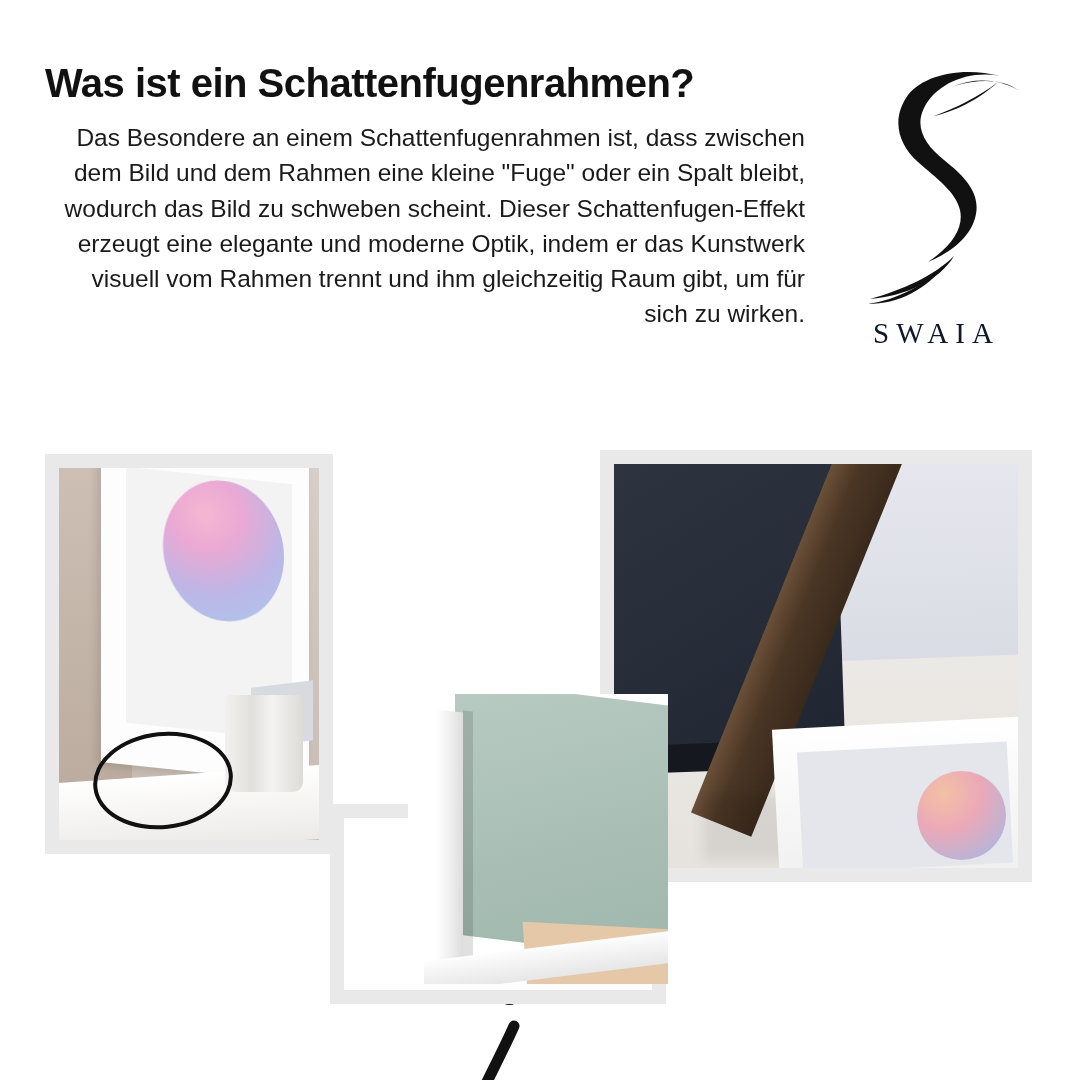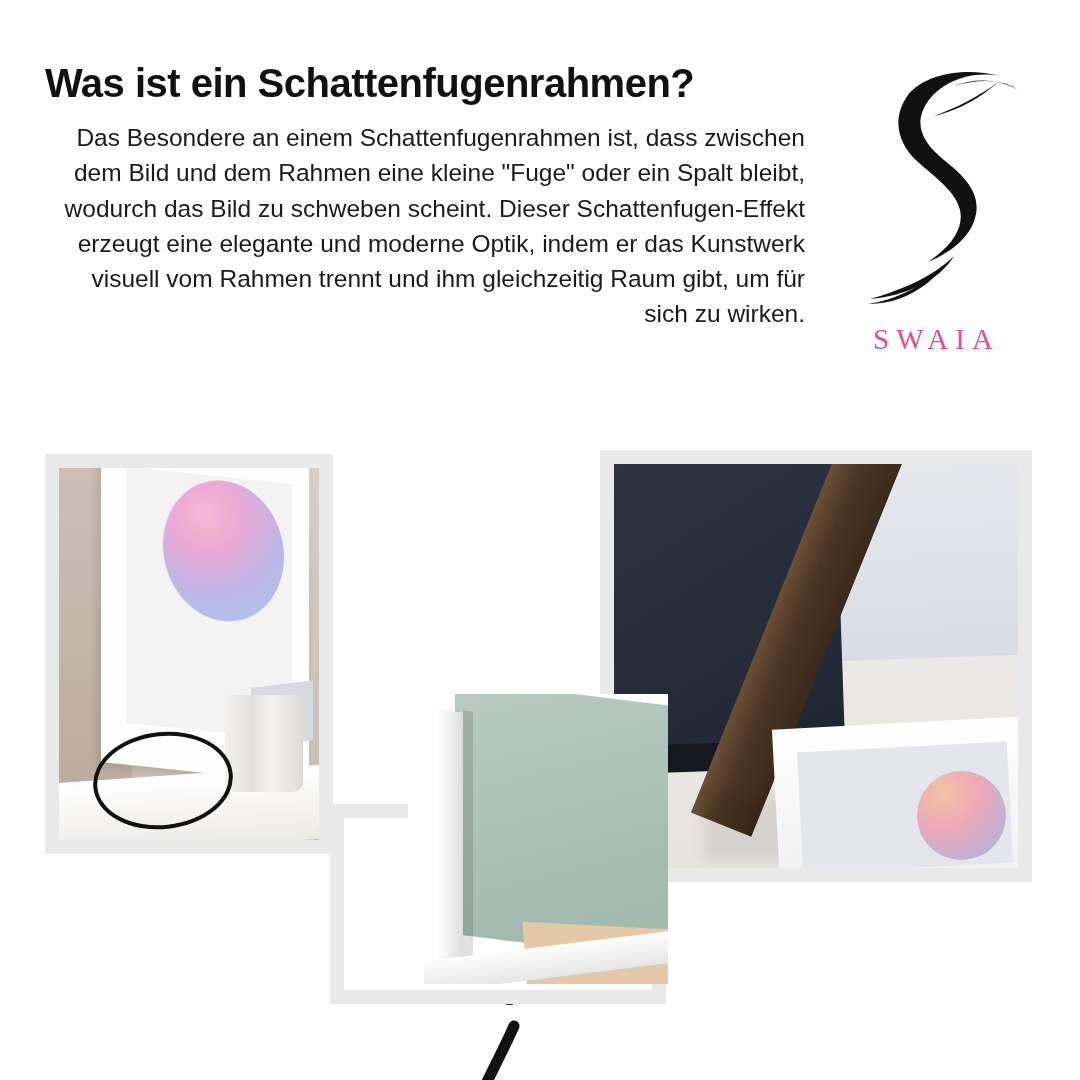--- a/index.html
+++ b/index.html
@@ -54,25 +54,25 @@
     height: 300px;
     display: flex;
     flex-direction: column;
     align-items: center;
   }
   .logo-mark {
     width: 170px;
     height: 245px;
   }
   .logo-word {
-    margin-top: 10px;
+    margin-top: 4px;
     font-family: "Liberation Serif", serif;
     font-size: 29px;
     letter-spacing: 7px;
-    color: #ec4899;
+    color: #0f172a;
     text-indent: 7px;
   }
 
   
   .collage {
     position: absolute;
     left: 0;
     top: 432px;
     width: 1080px;
     height: 620px;

